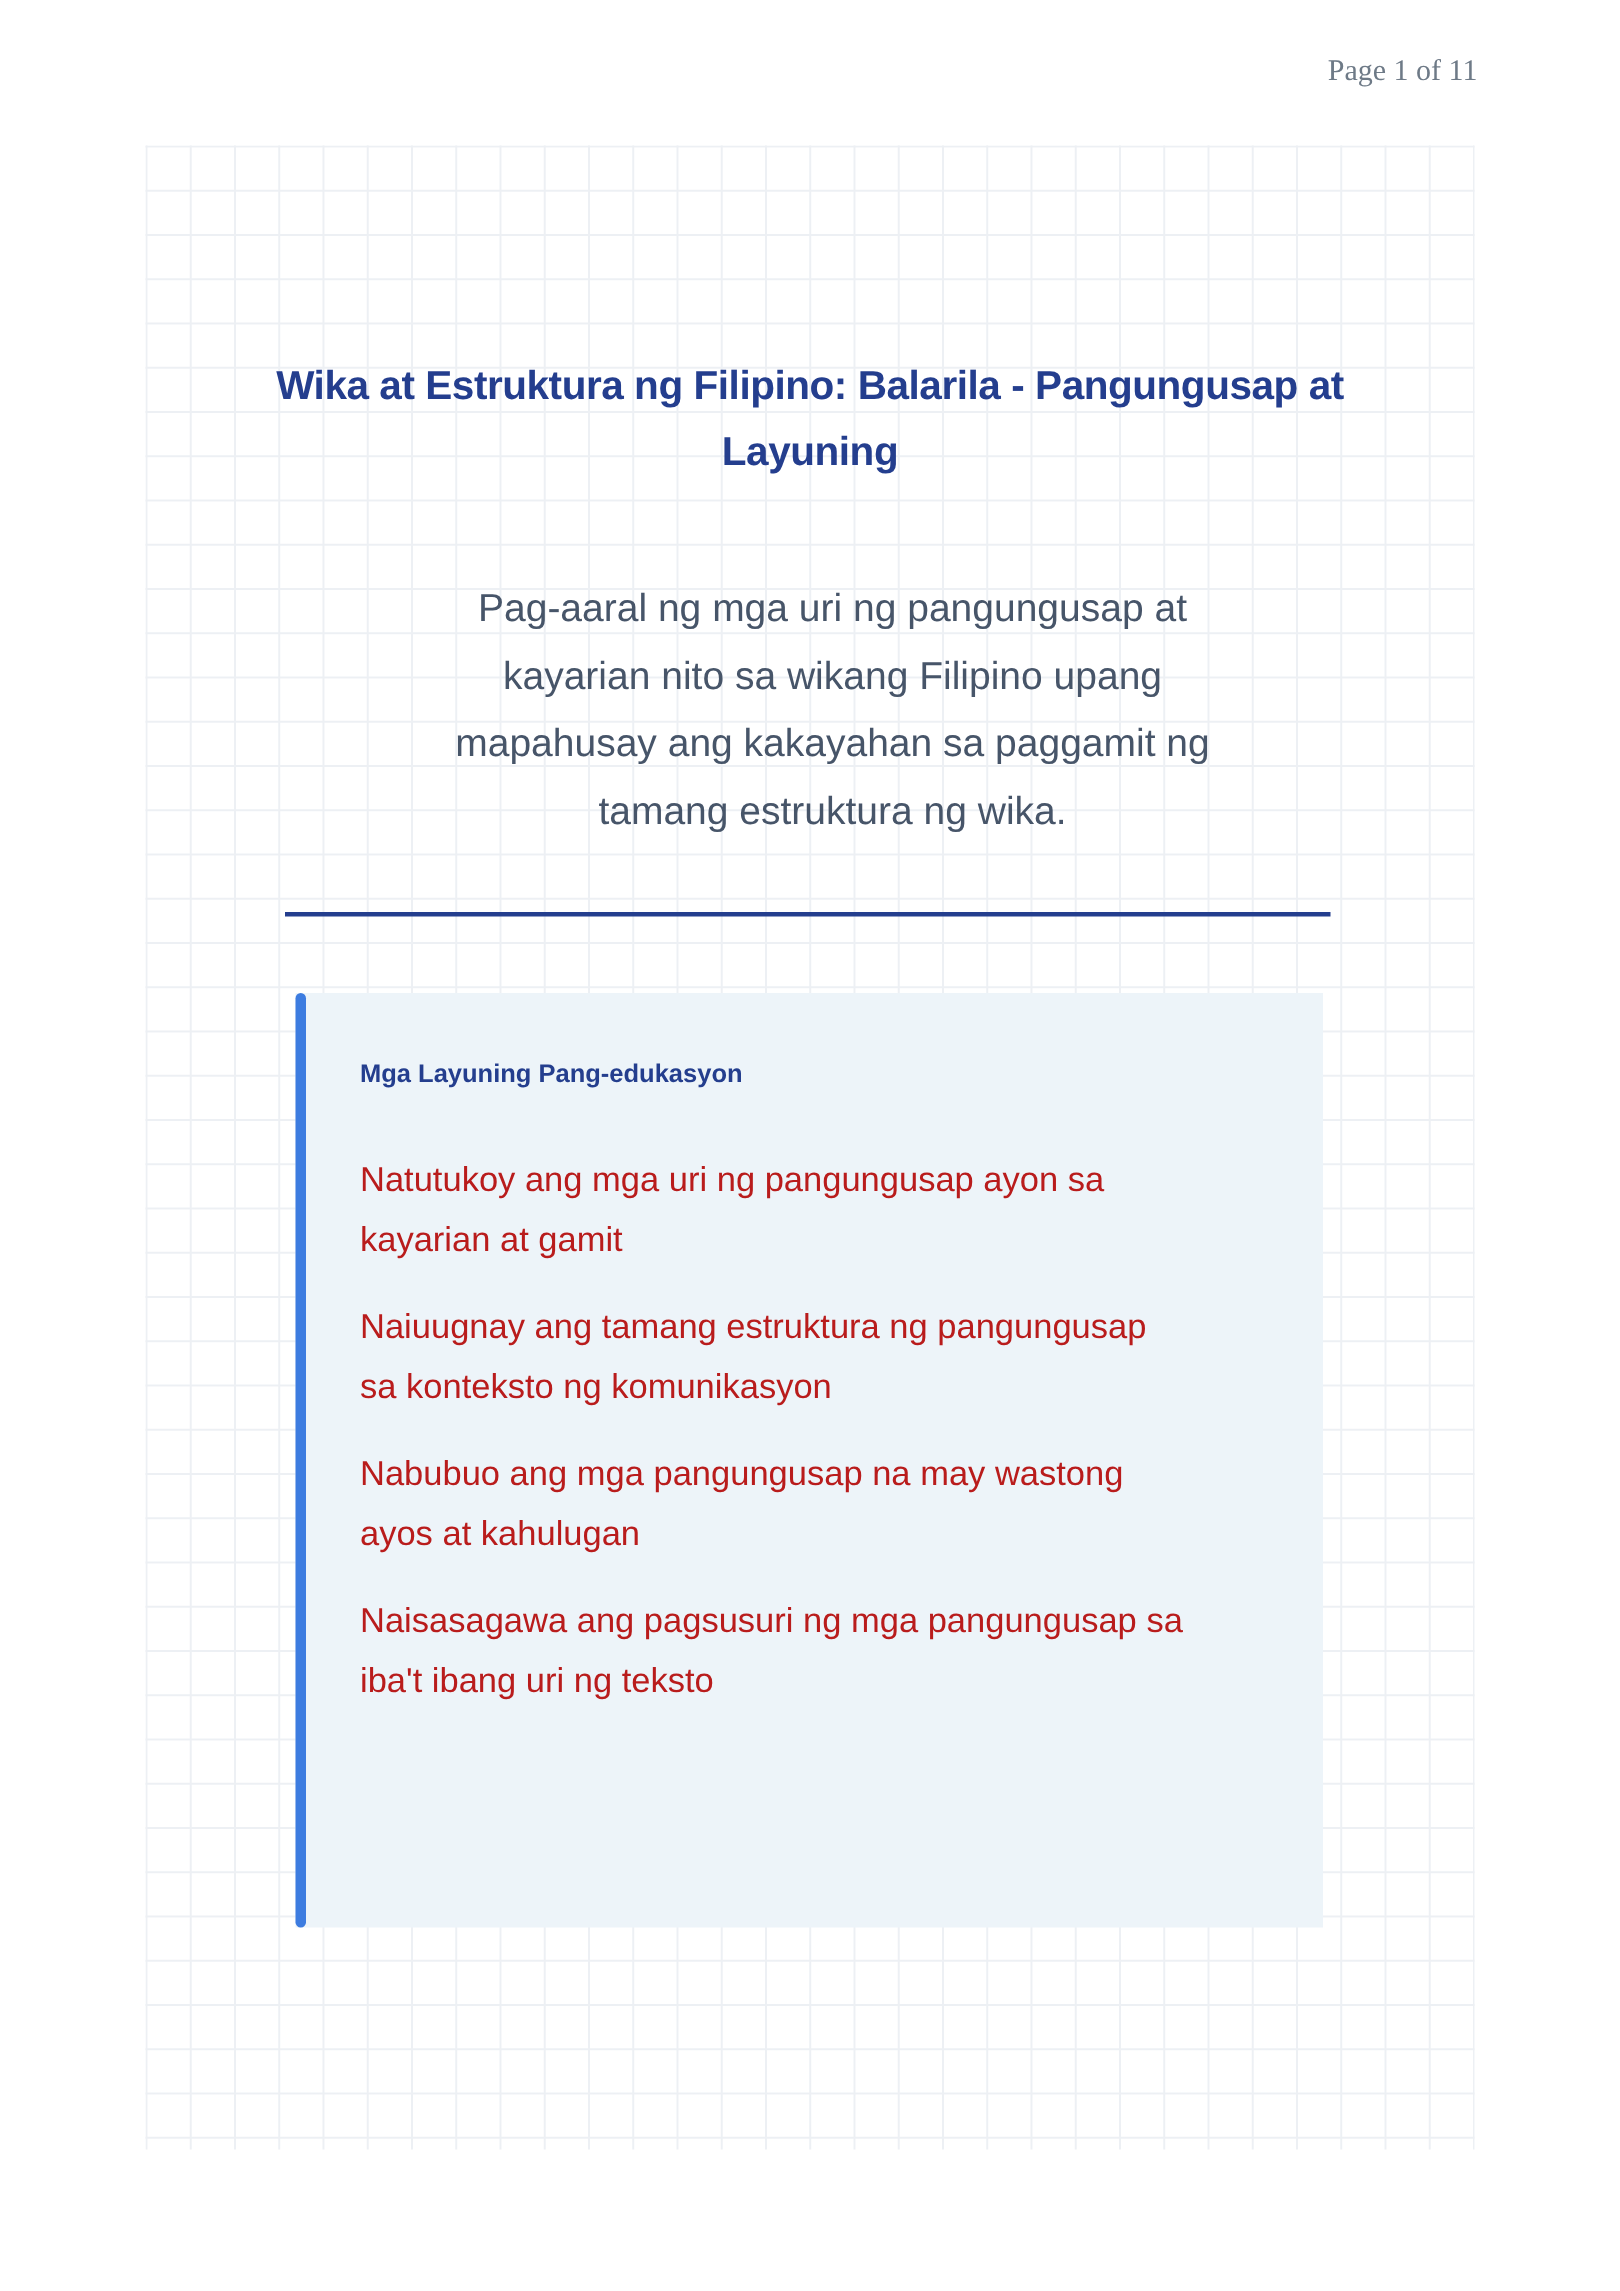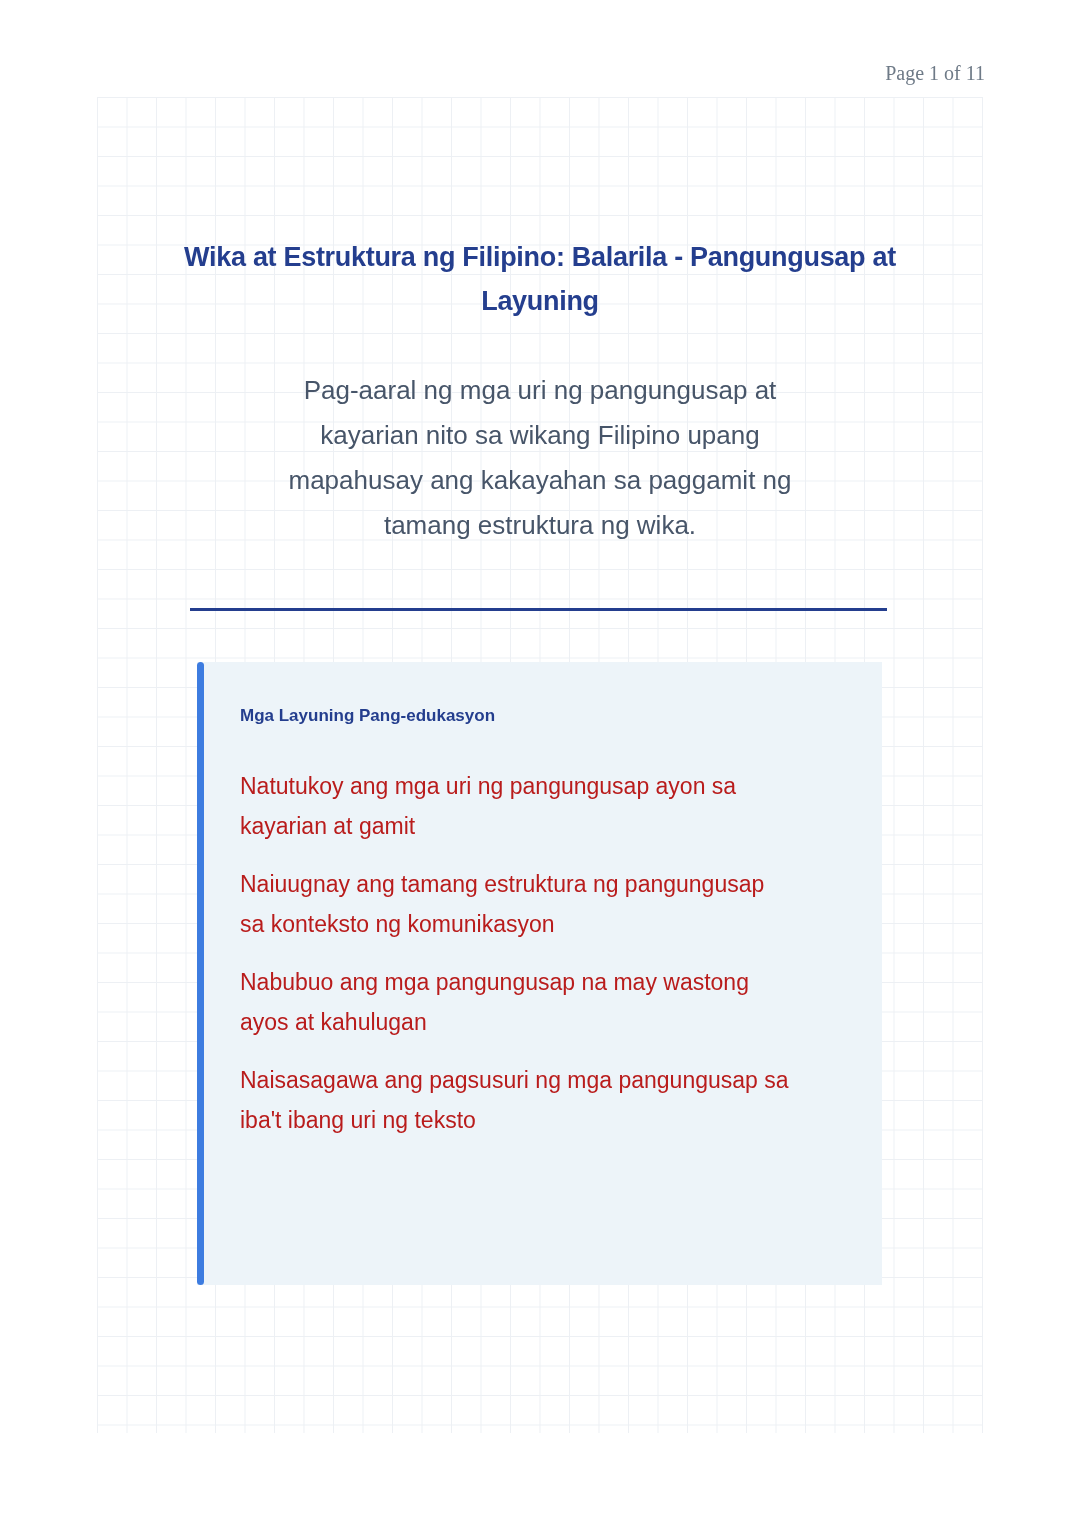--- a/index.html
+++ b/index.html
@@ -13,21 +13,20 @@
     position: relative;
   }
 
   .page-indicator {
     position: absolute;
     top: 36px;
     right: 95px;
     font-family: "Liberation Serif", serif;
     font-size: 20px;
     color: #6e7a87;
-    margin-top: 26px;
   }
 
   .paper {
     position: absolute;
     left: 97px;
     top: 97px;
     width: 886px;
     height: 1336px;
     background-image:
       linear-gradient(to right, #edf0f4 1px, transparent 1px),
@@ -48,21 +47,21 @@
     color: #243e8e;
     line-height: 44px;
     white-space: pre-line;
   }
 
   .doc-intro {
     position: absolute;
     top: 271px;
     left: 0;
     width: 100%;
-    margin: 0;
+    margin: 15px;
     text-align: center;
     font-size: 26px;
     color: #475569;
     line-height: 45px;
     white-space: pre-line;
   }
 
   .divider {
     position: absolute;
     top: 511px;

